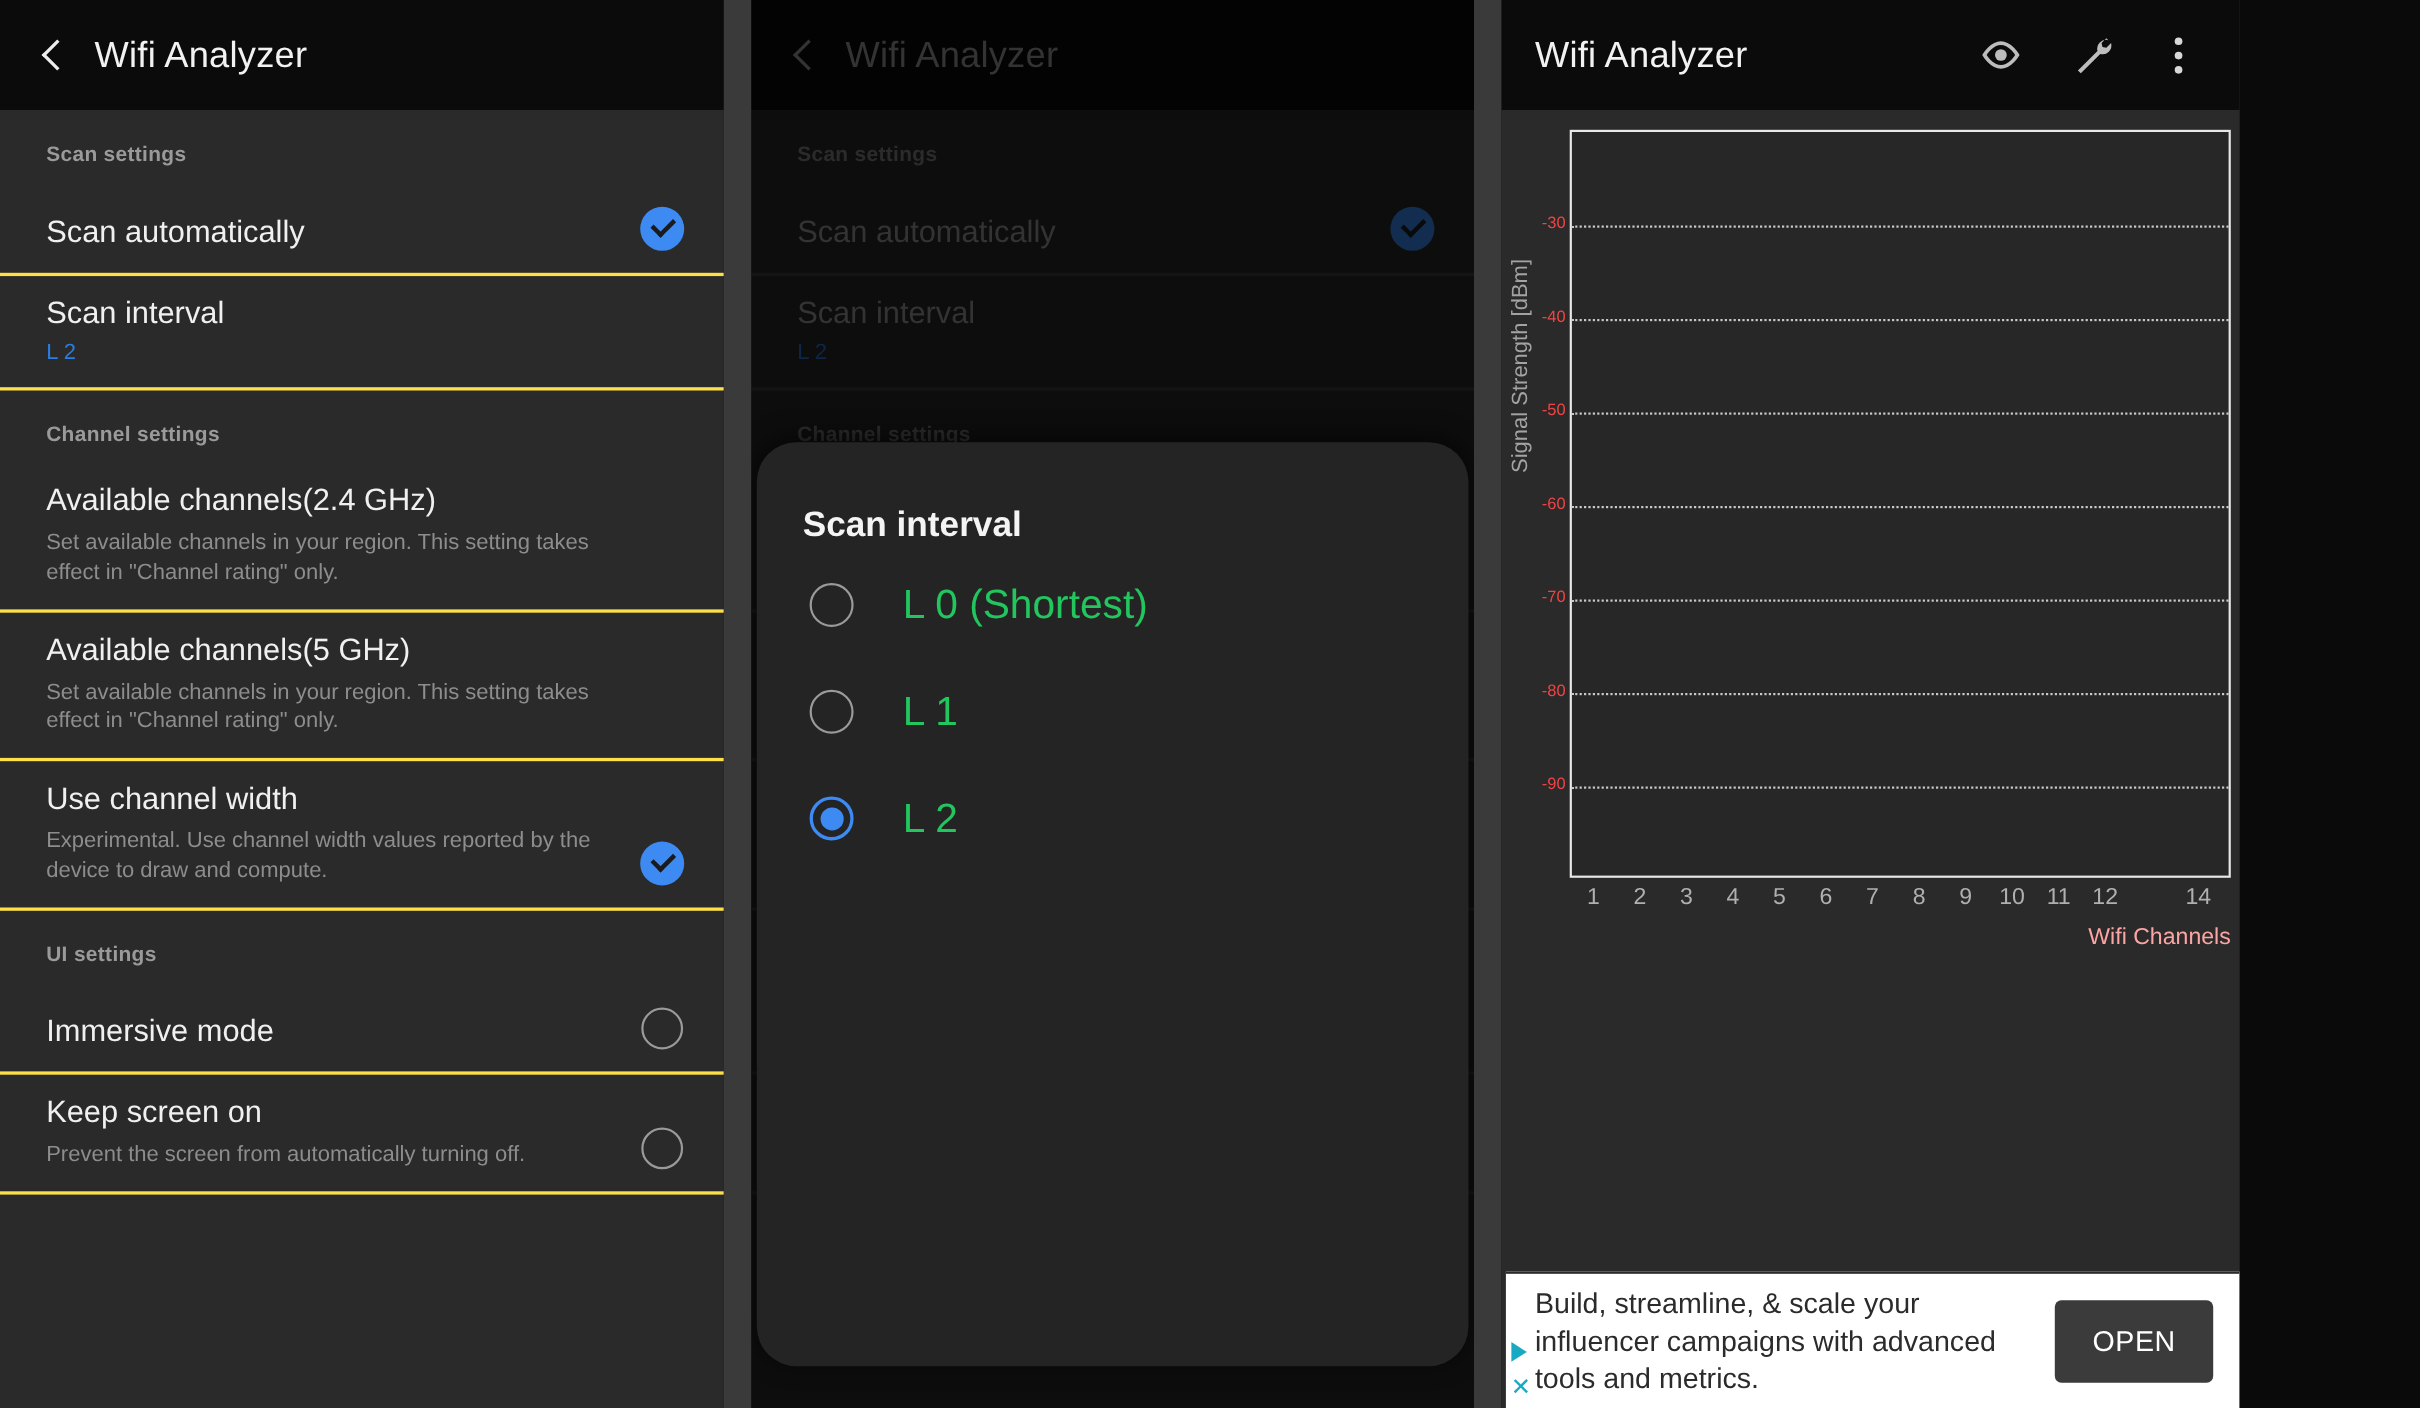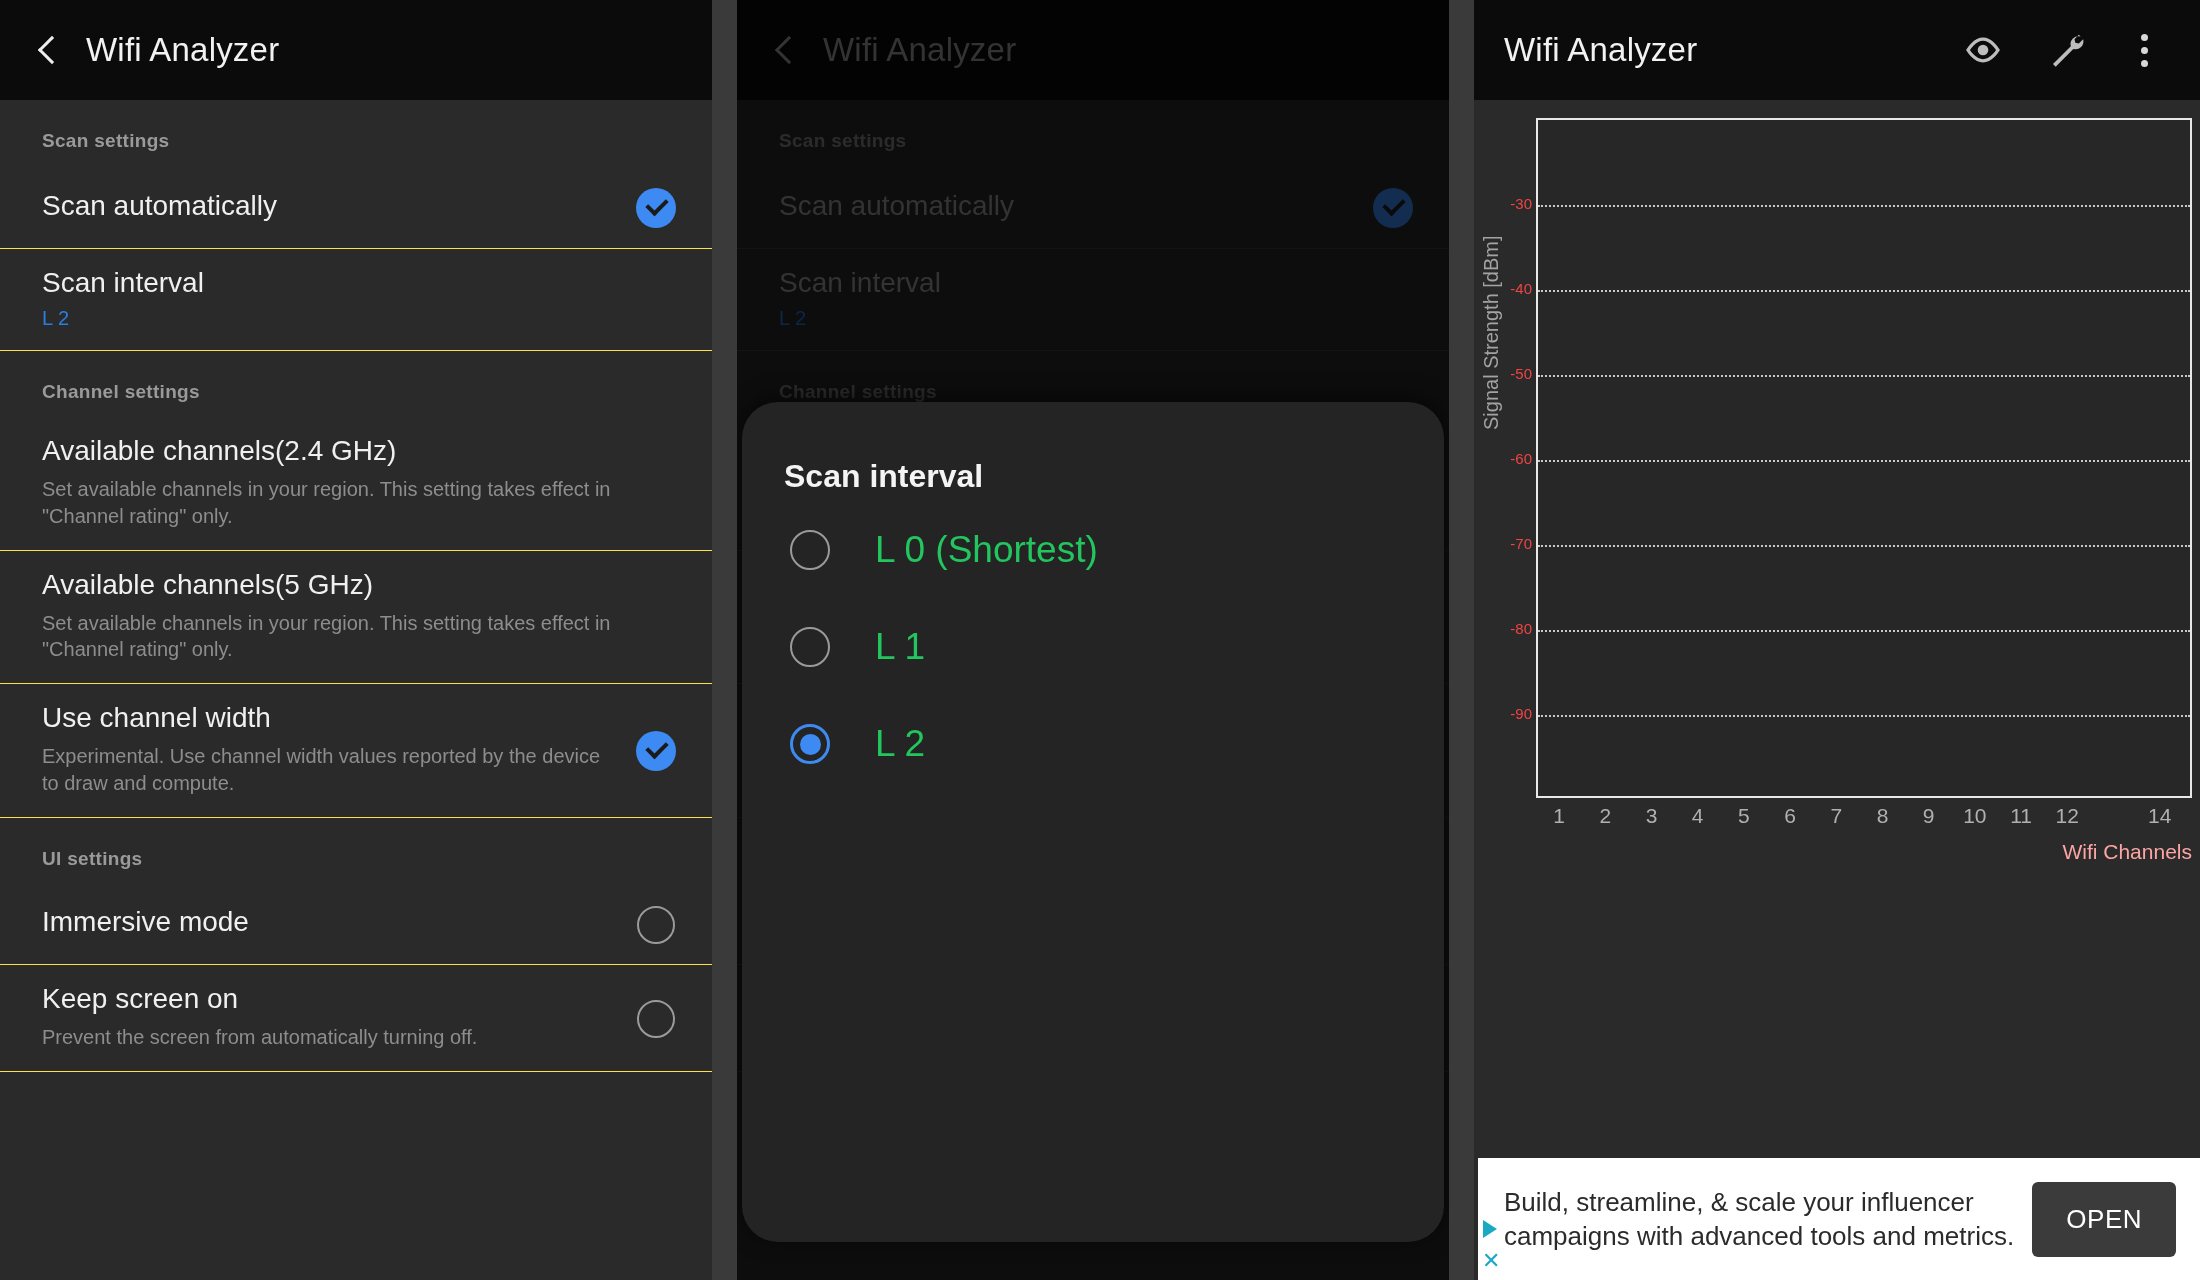--- a/index.html
+++ b/index.html
@@ -2,21 +2,21 @@
 <html><head>
 <meta charset="utf-8">
 <style>
   * { box-sizing: border-box; margin: 0; padding: 0; }
   html, body {
     width: 2200px; height: 1280px;
     background: #0a0a0a;
     font-family: "Liberation Sans", sans-serif;
     overflow: hidden;
   }
-  .screens { display: flex; width: 2200px; height: 1280px; }
+  .screens { display: flex; width: 2036px; height: 1280px; }
 
   
   .panel { position: relative; height: 1280px; overflow: hidden; background: #2a2a2a; }
   .panel-a { width: 712px; }
   .gap { width: 25px; height: 1280px; background: #3a3a3a; flex: 0 0 25px; }
   .panel-b { width: 712px; }
   .panel-c { width: 726px; }
 
   
   .appbar {
@@ -35,23 +35,23 @@
   }
   .appbar-title { font-size: 33px; color: #f2f2f2; font-weight: 400; letter-spacing: .2px; }
 
   
   .settings { background: #2a2a2a; height: 1180px; padding: 0 0 0 0; }
   .sec-header {
     color: #9a9a9a; font-size: 19px; font-weight: bold;
     padding: 30px 0 14px 42px; letter-spacing: .3px;
   }
   .row {
-    display: flex; align-items: center;
+    display: flex; align-items: flex-end;
     padding: 16px 30px 20px 42px;
-    border-bottom: 1px solid #fde047;
+    border-bottom: 3px solid #fde047;
     min-height: 72px; position: relative;
   }
   .row-text { flex: 1 1 auto; padding-right: 14px; }
   .row-title { color: #f0f0f0; font-size: 28px; font-weight: 400; line-height: 1.25; }
   .row-sub {
     color: #8d8d8d; font-size: 20px; line-height: 1.34; margin-top: 8px;
     max-width: 600px;
   }
   .row-value { color: #2a7de1; font-size: 20px; margin-top: 7px; }
   .row-ctl { flex: 0 0 52px; display:flex; align-items:center; justify-content:center; margin-top: 6px;}

